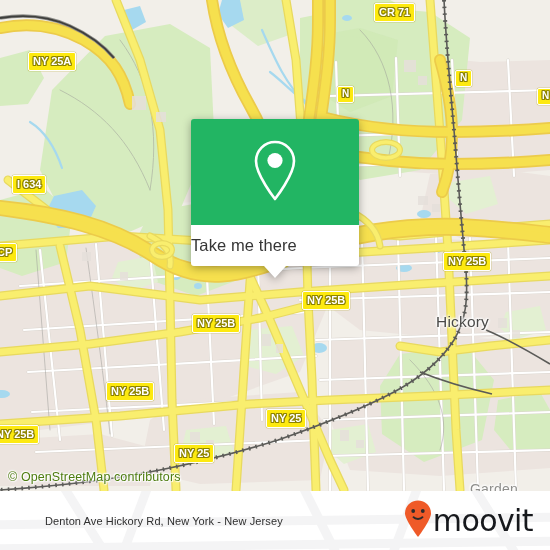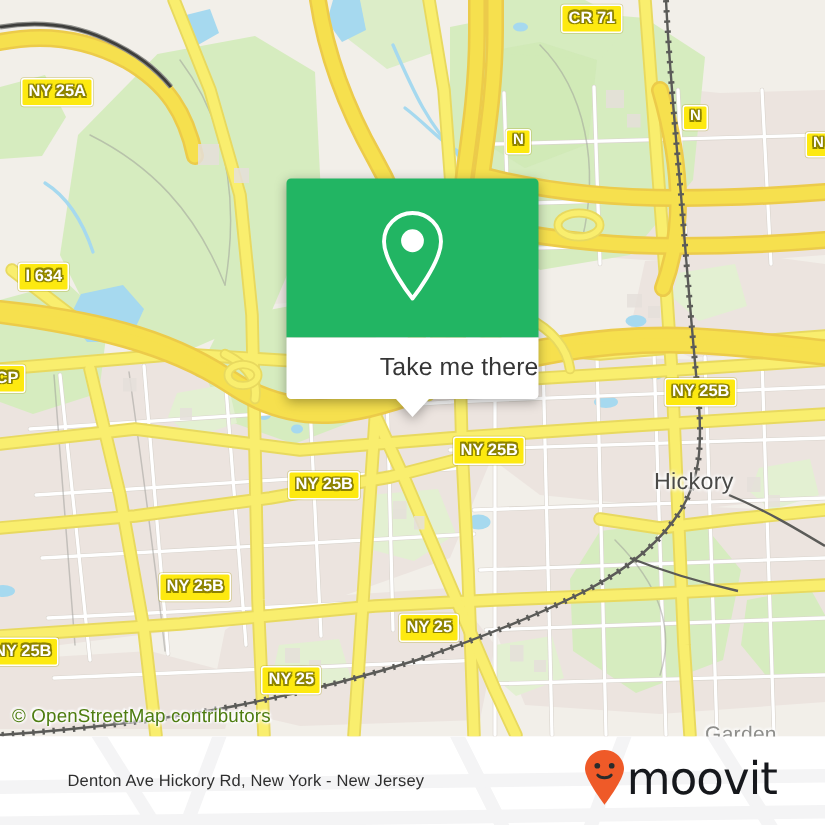--- a/index.html
+++ b/index.html
@@ -46,21 +46,21 @@
     filter:drop-shadow(0 2px 4px rgba(0,0,0,.33));
   }
   .callout-top{
     background:#22b563;height:106px;width:100%;
     border-radius:3px 3px 0 0;
     display:flex;align-items:center;justify-content:center;
   }
   .callout-bottom{
     background:#ffffff;height:41px;width:100%;
     border-radius:0 0 3px 3px;
-    display:flex;align-items:center;justify-content:flex-end;
+    display:flex;align-items:center;justify-content:flex-start;
   }
   .callout-label{
     color:#363636;font-size:16.5px;letter-spacing:.1px;white-space:nowrap;
   }
   .callout-tail{
     position:absolute;left:50%;top:147px;margin-left:-11px;
     width:0;height:0;border-left:11px solid transparent;border-right:11px solid transparent;
     border-top:12px solid #ffffff;
   }
 
@@ -68,21 +68,21 @@
   .footer{
     position:absolute;left:0;top:491px;width:550px;height:59px;
     background:#ffffff;overflow:hidden;
   }
   .footer-bg{position:absolute;left:0;top:0;opacity:1;}
   .footer-addr{
     position:absolute;left:21px;top:50%;transform:translateY(-50%);
     font-size:11px;color:#2f2f2f;letter-spacing:.1px;white-space:nowrap;z-index:3;margin-left:24px;
   }
   .brand{
-    position:absolute;right:32px;top:50%;transform:translateY(-50%);
+    position:absolute;right:17px;top:50%;transform:translateY(-50%);
     display:flex;align-items:center;gap:0px;z-index:3;
   }
   .brand-word{
     font-size:30px;color:#16181c;letter-spacing:-.6px;line-height:1;
     font-family:"DejaVu Sans",sans-serif;font-weight:normal;
   }
 </style>
 </head>
 <body>
 
@@ -346,21 +346,21 @@
       </g>
 
       <g>
         <path d="M0 18 C24 14 48 16 70 26 C92 36 104 46 114 58" fill="none" stroke="#8e8e8a" stroke-width="3.4"></path>
         <path d="M0 18 C24 14 48 16 70 26 C92 36 104 46 114 58" fill="none" stroke="#3e3e3c" stroke-width="1.8"></path>
       </g>
     </svg>
 
     <div id="shield-layer">
         <div class="shield" style="left: 374px; top: 3px;">CR 71</div>
-        <div class="shield" style="left: 14px; top: 52px;">NY 25A</div>
+        <div class="shield" style="left: 28px; top: 52px;">NY 25A</div>
         <div class="shield sm" style="left: 337px; top: 86px;">N</div>
         <div class="shield sm" style="left: 455px; top: 70px;">N</div>
         <div class="shield sm" style="left: 537px; top: 88px;">N</div>
         <div class="shield" style="left: 12px; top: 175px;">I 634</div>
         <div class="shield" style="left: -8px; top: 243px;">CP</div>
         <div class="shield" style="left: 443px; top: 252px;">NY 25B</div>
         <div class="shield" style="left: 302px; top: 291px;">NY 25B</div>
         <div class="shield" style="left: 192px; top: 314px;">NY 25B</div>
         <div class="shield" style="left: 106px; top: 382px;">NY 25B</div>
         <div class="shield" style="left: -9px; top: 425px;">NY 25B</div>

